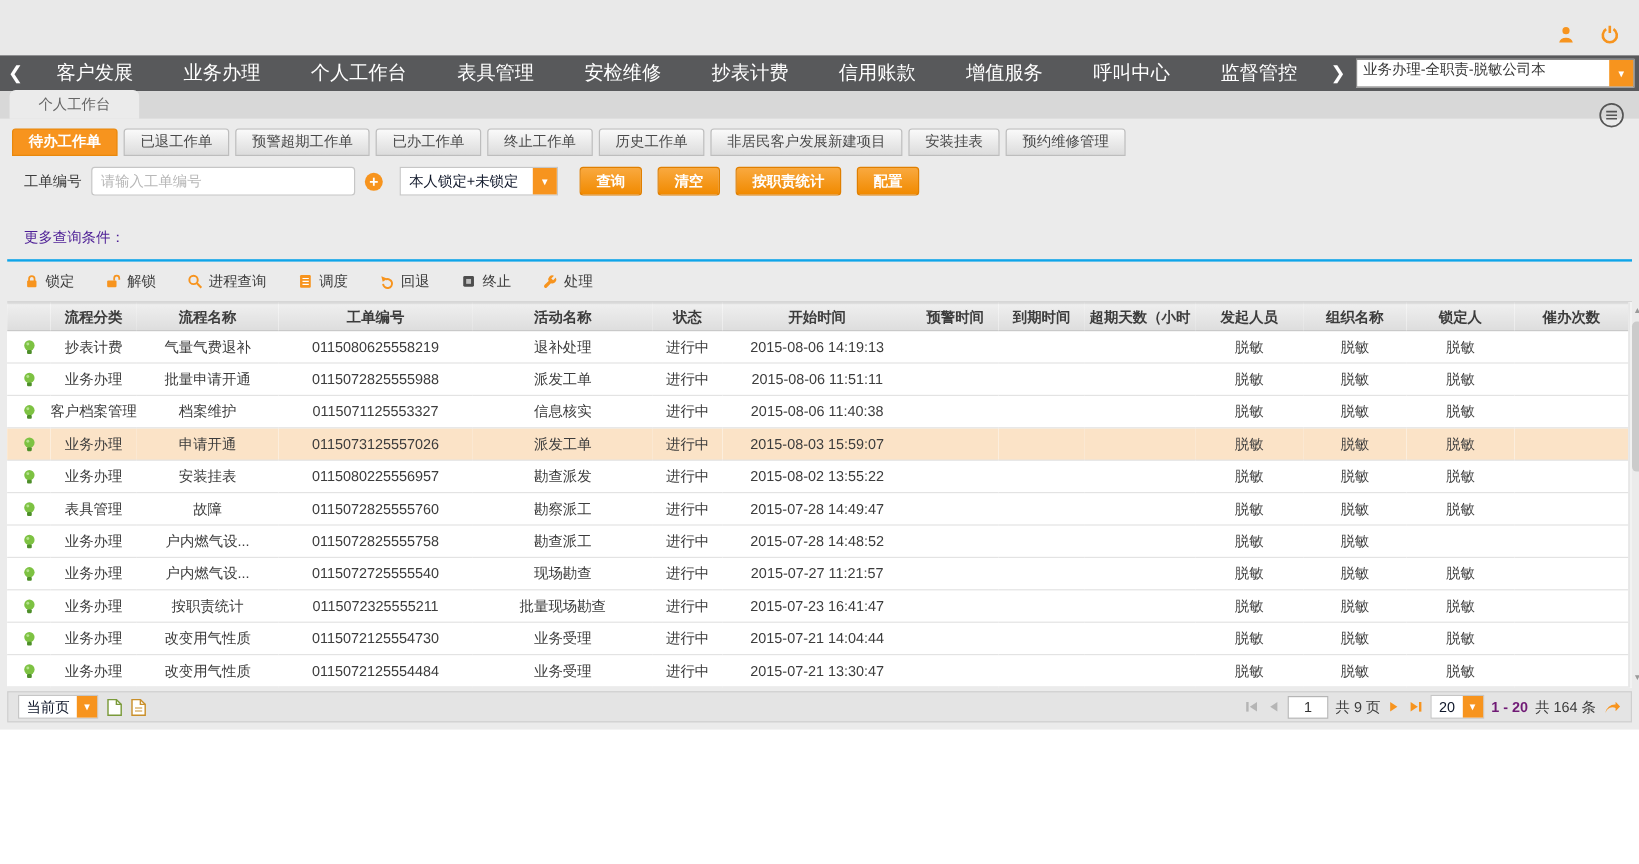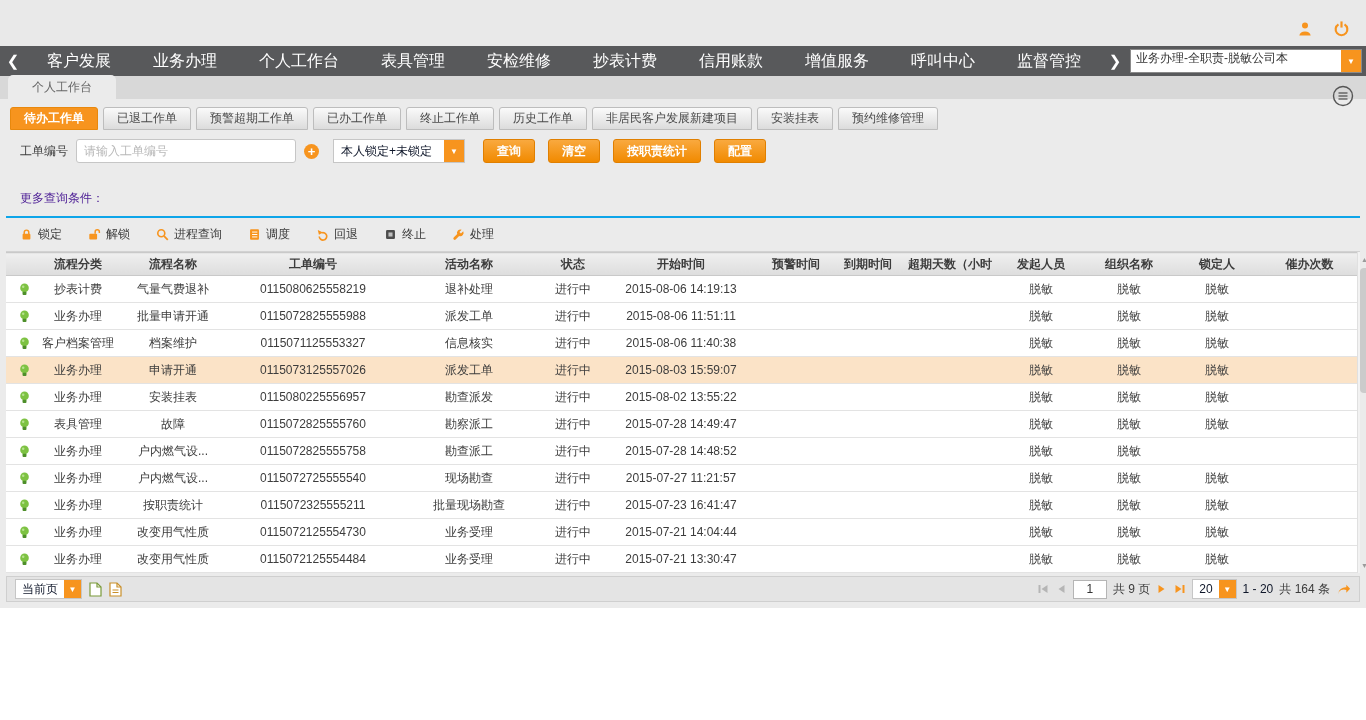--- a/index.html
+++ b/index.html
@@ -66,21 +66,21 @@
 
 .pagination{height:26px;margin-top:3px;background:#e4e4e4;border:1px solid #cfcfcf;display:flex;align-items:center;padding:0 8px}
 .pg-left{display:flex;align-items:center;gap:7px}
 .small-select{height:20px}
 .small-select .txt{padding:0 6px}
 .small-select .sel-arrow{width:17px}
 .exp-icon{display:flex;cursor:pointer}
 .pg-right{margin-left:auto;display:flex;align-items:center;gap:6px}
 .pg-btn{display:flex;cursor:pointer}
 .pg-input{width:34px;height:19px;border:1px solid #b5b5b5;text-align:center;font-size:12px;color:#333;outline:none}
-.range{color:#0f172a;font-weight:normal}
+.range{color:#701a75;font-weight:bold}
 .pg-total{color:#3c3c3c}
 </style>
 </head>
 <body>
 
 <header class="topbar">
   <div class="topbar-icons">
     <span>
       <svg viewBox="0 0 16 16" width="16" height="16">
           <circle cx="8" cy="4.6" r="3" fill="#f7941e"></circle>

